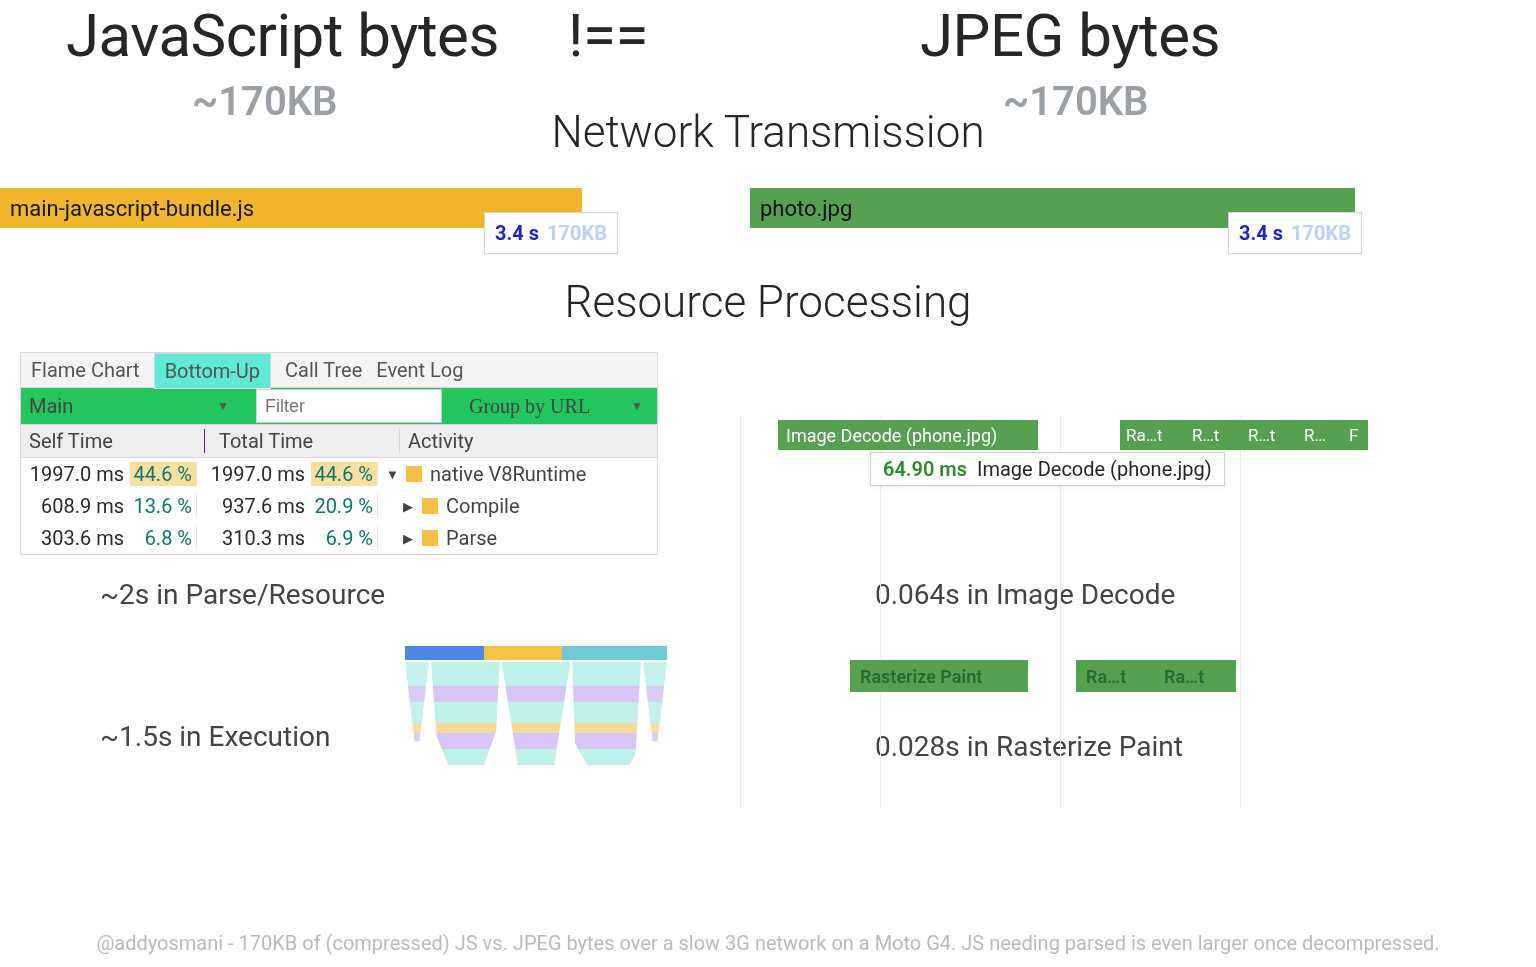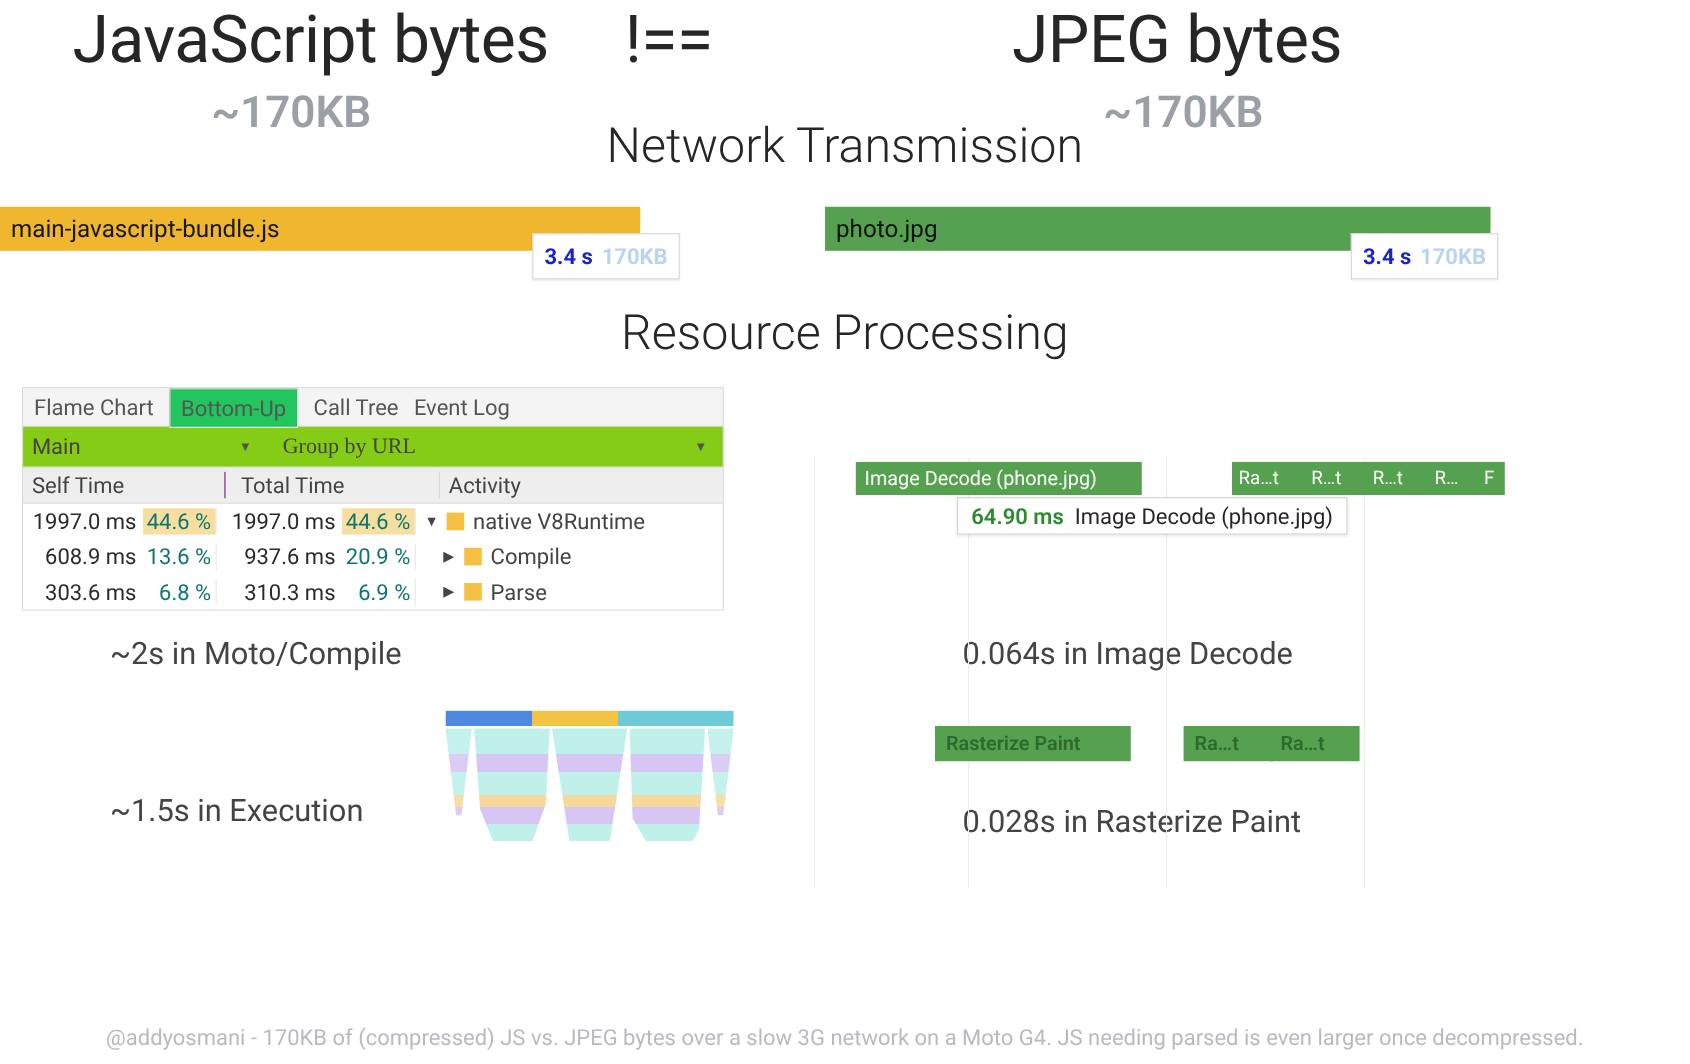--- a/index.html
+++ b/index.html
@@ -109,32 +109,33 @@
     display:flex;
     border-bottom:1px solid #d7d7d7;
     height:34px;
     align-items:center;
     padding-left:10px;
     gap:14px;
     background:#f4f4f4;
   }
   .dev-tabs span{color:#555; font-size:20px;}
   .dev-tabs .active{
-    background:#22c55e;
+    background:#5eead4;
     padding:5px 10px;
     border:1px solid #d7d7d7;
     border-bottom:1px solid #fff;
     margin-bottom:-1px;
   }
   .dev-controls{
     display:flex;
     align-items:center;
     height:36px;
     border-bottom:1px solid #d7d7d7;
-    background:#84cc16;
+    background:#22c55e;
+    gap:13px;
   }
   .dev-controls .main-select{
     width:200px; padding-left:8px;
     display:flex; align-items:center; justify-content:space-between;
     padding-right:14px;
   }
   .dev-controls .tri{font-size:12px; color:#555;}
   .dev-controls input{
     width:168px; height:28px;
     border:1px solid #cfcfcf;
@@ -302,20 +303,21 @@
     <span>Flame Chart</span>
     <span class="active">Bottom-Up</span>
     <span>Call Tree</span>
     <span>Event Log</span>
   </div>
   <div class="dev-controls">
     <div class="main-select">
       <span>Main</span>
       <span class="tri">▼</span>
     </div>
+    <input placeholder="Filter" style="">
     <div class="group">
       <span>Group by URL</span>
       <span class="tri">▼</span>
     </div>
   </div>
   <div class="dev-headers">
     <div class="col-self">Self Time</div>
     <div class="col-total">Total Time</div>
     <div class="col-act">Activity</div>
   </div>
@@ -361,21 +363,21 @@
         </div>
       <div class="act" style="padding-left:24px;">
           <span class="caret">▶</span>
           <span class="sq"></span>
           <span>Parse</span>
         </div>
     </div>
   </div>
 </div>
 
-<div id="metric-parse" class="metric">~2s in Moto/Compile</div>
+<div id="metric-parse" class="metric">~2s in Parse/Resource</div>
 <div id="metric-exec" class="metric">~1.5s in Execution</div>
 <div id="metric-decode" class="metric">0.064s in Image Decode</div>
 <div id="metric-raster" class="metric">0.028s in Rasterize Paint</div>
 
 <div class="flame">
   <div class="top"></div>
   <div class="cols">
     <div class="col small"></div>
     <div class="col a"></div>
     <div class="col"></div>

